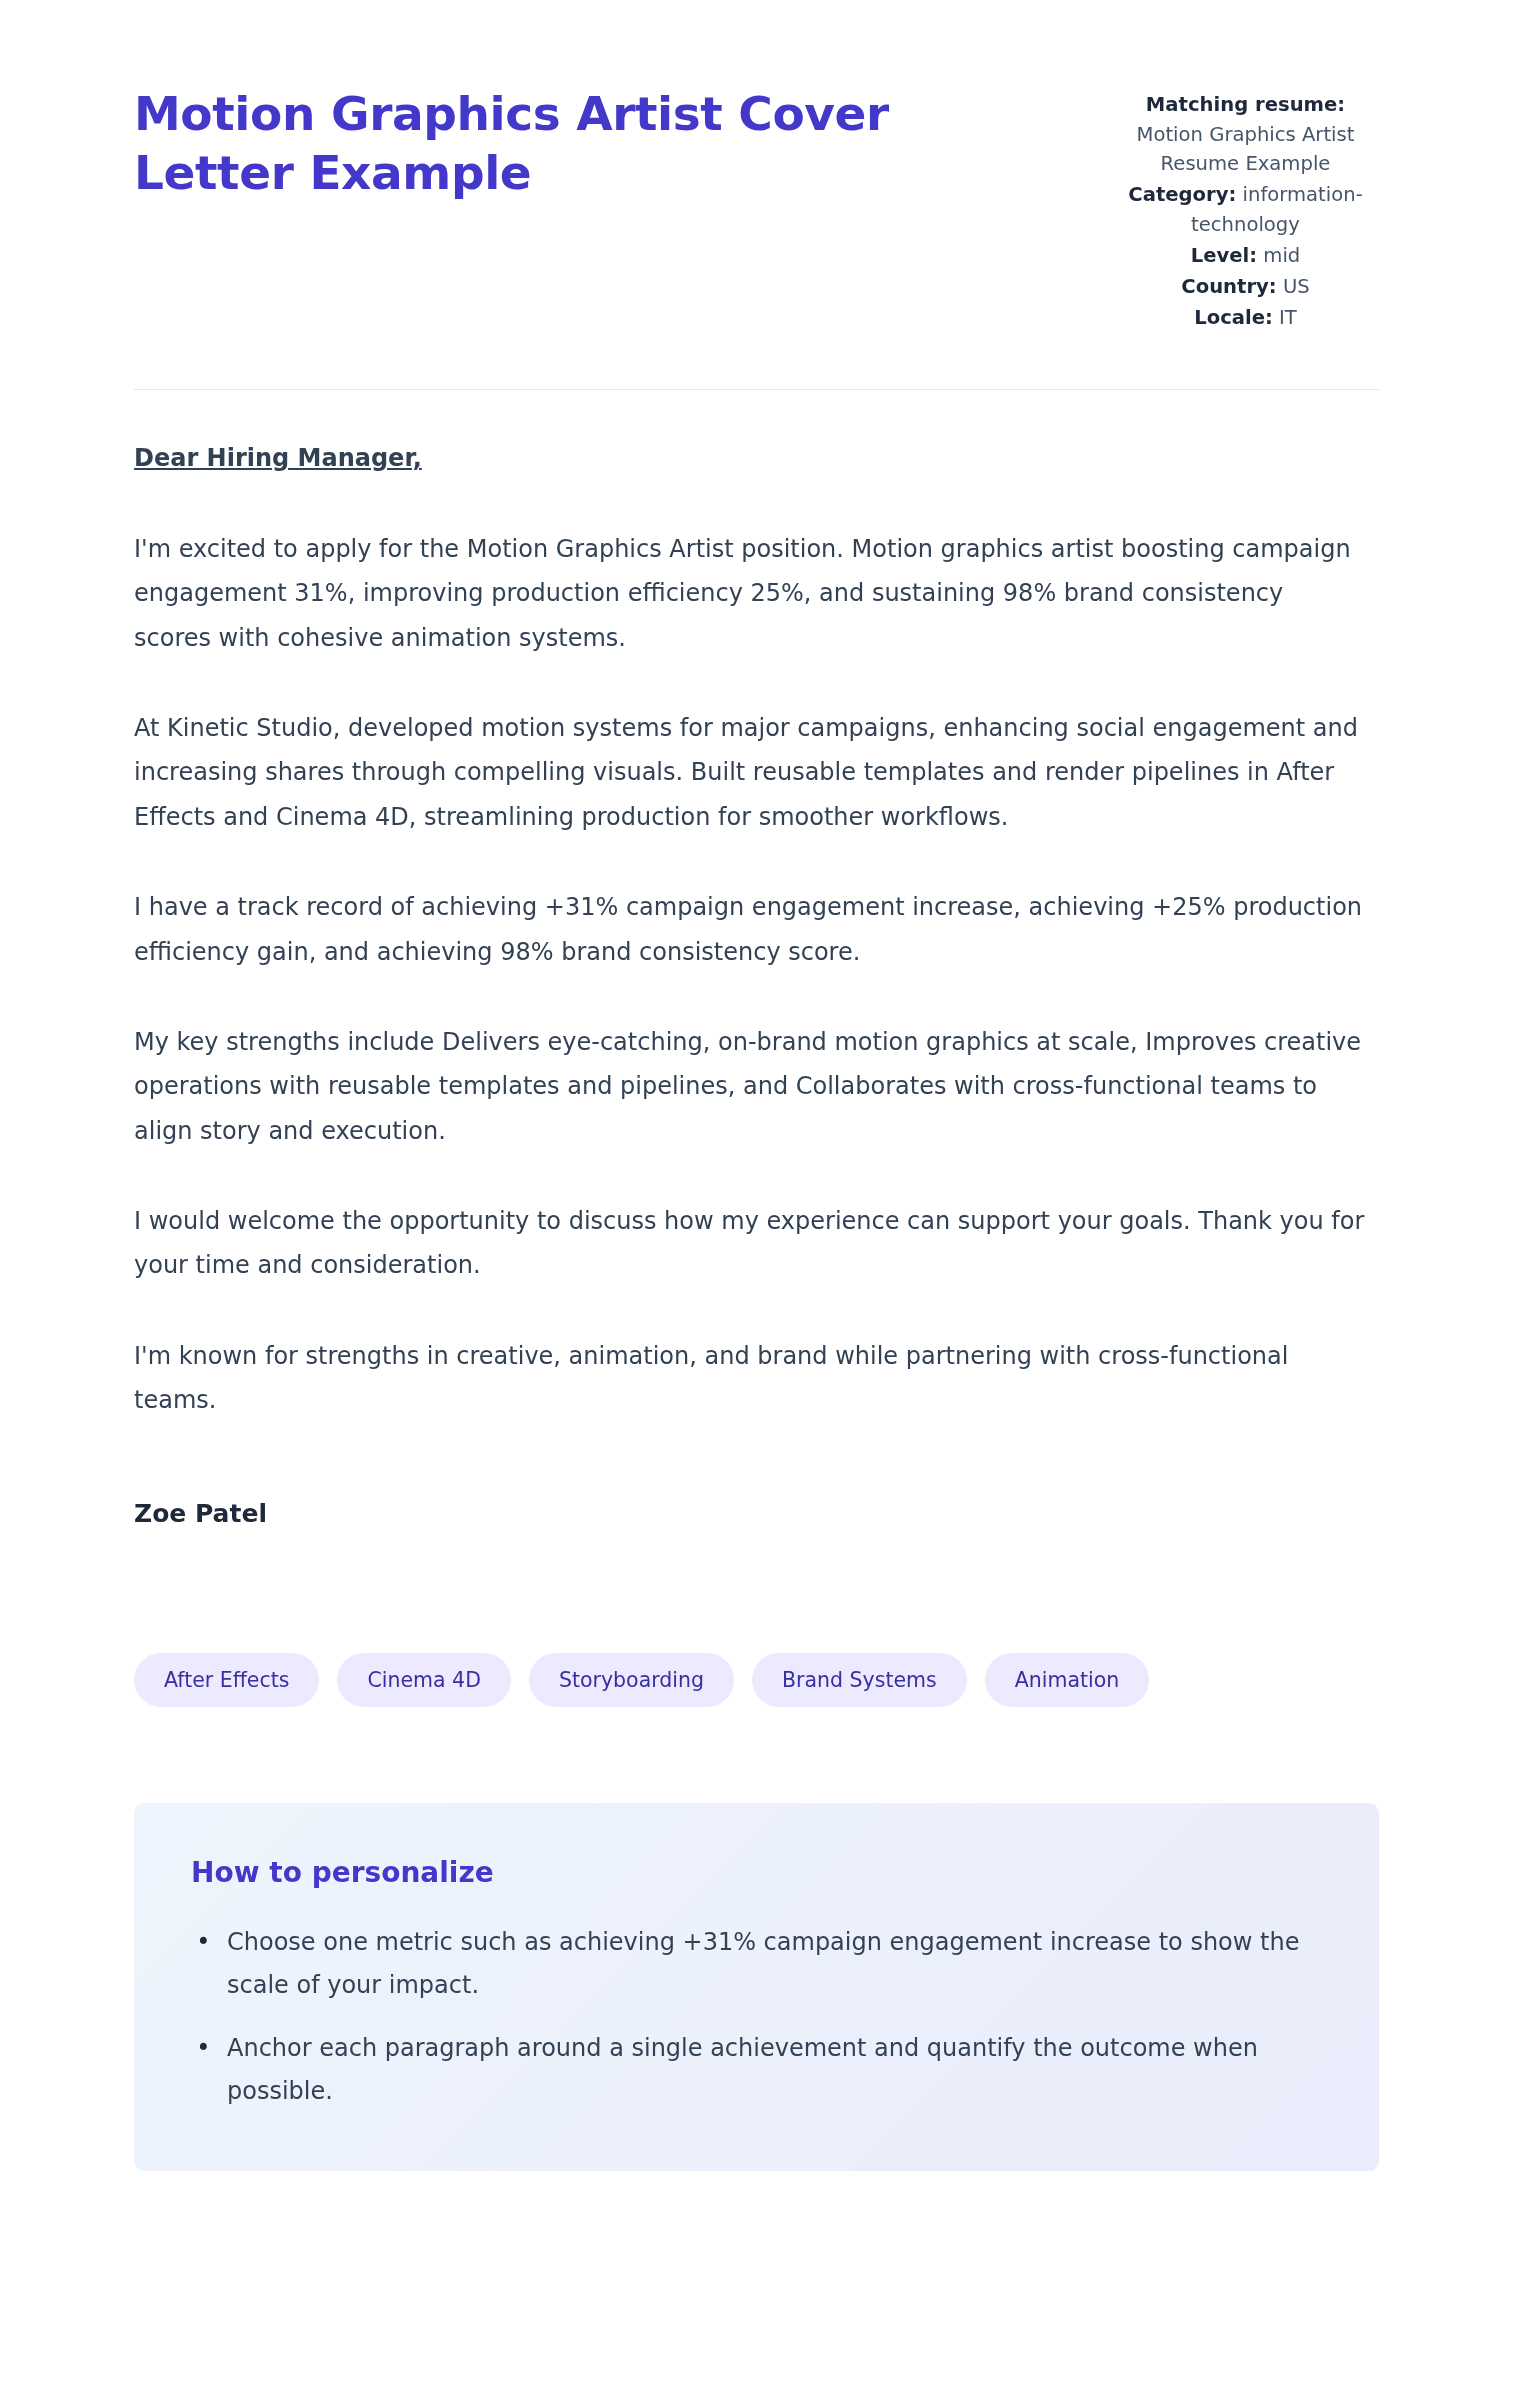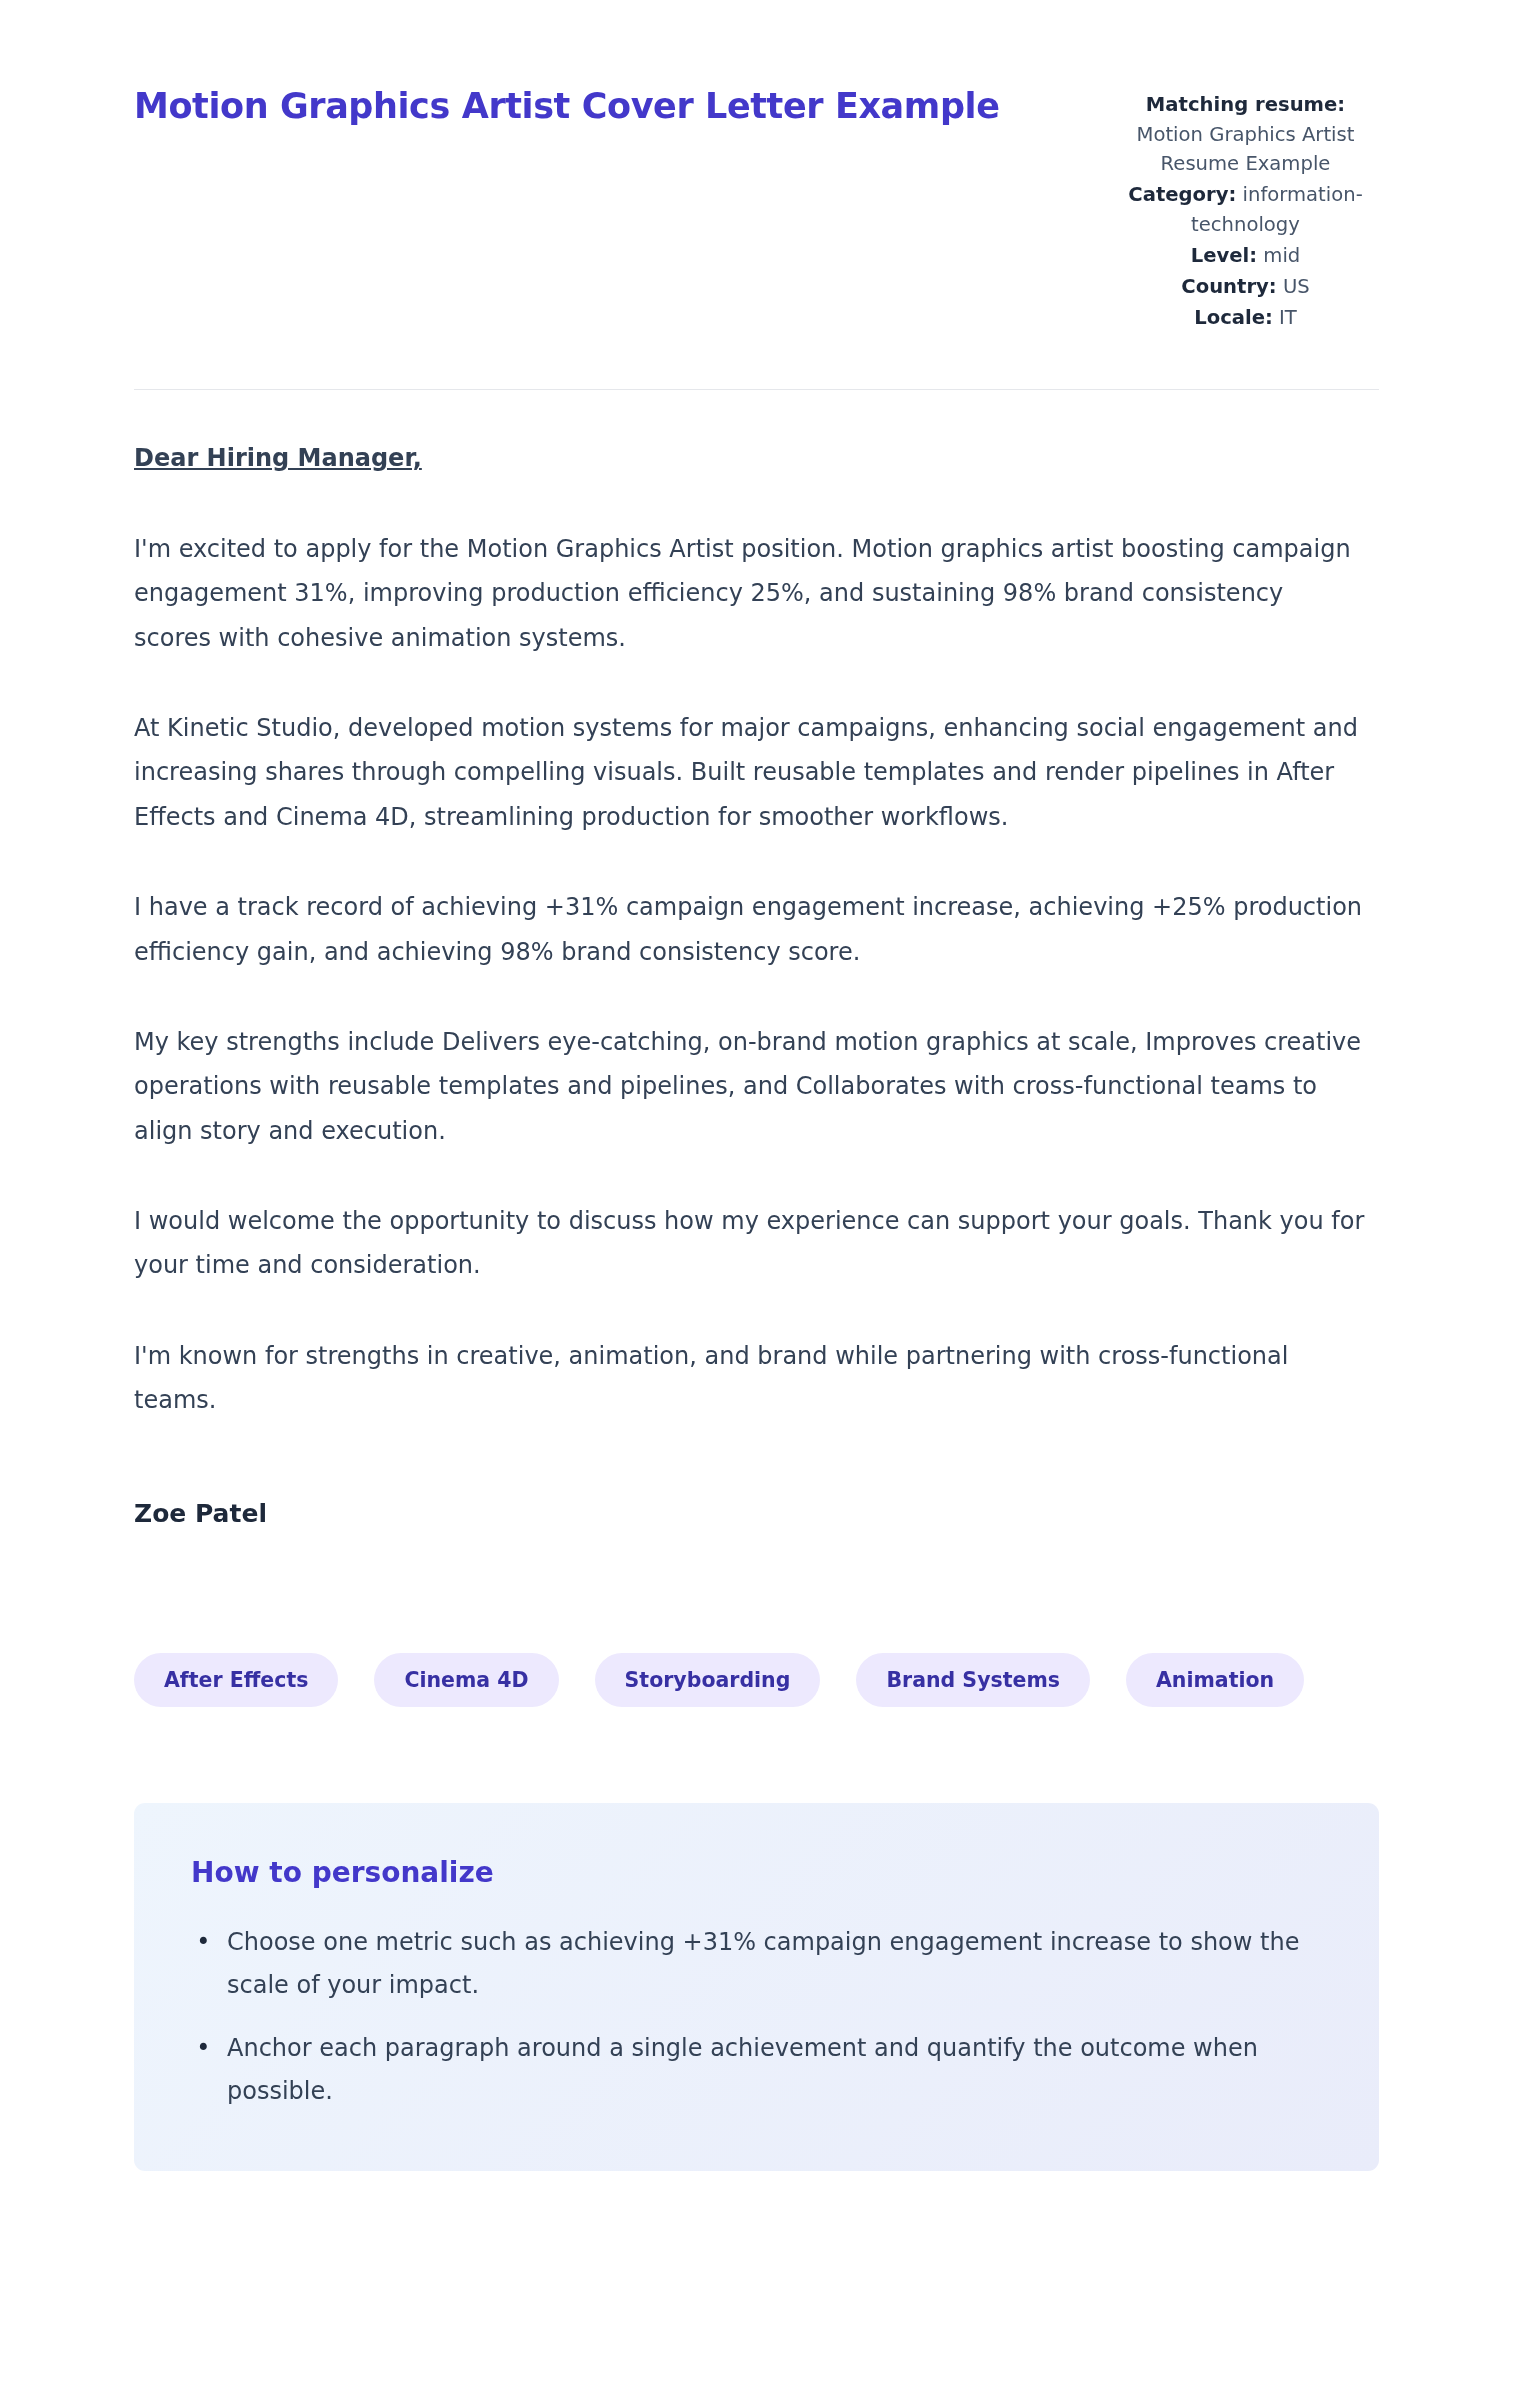--- a/index.html
+++ b/index.html
@@ -29,21 +29,21 @@
   }
   .header {
     display: flex;
     justify-content: space-between;
     align-items: flex-start;
     gap: 36px;
   }
   .header-left { max-width: 899px; }
   h1.title {
     color: var(--accent);
-    font-size: 35px;
+    font-size: 47px;
     line-height: 1.25;
     font-weight: bold;
     letter-spacing: -0.4px;
   }
   .subtitle {
     margin-top: 25px;
     color: var(--heading);
     font-size: 28px;
     font-weight: bold;
     line-height: 1.45;
@@ -86,22 +86,21 @@
   }
   .signature-role {
     margin-top: 19.6px;
     font-size: 24px;
     color: var(--muted);
   }
   .tags {
     margin-top: 125px;
     display: flex;
     flex-wrap: wrap;
-    gap: 36px;
-    font-weight: bold;
+    gap: 18px;
   }
   .tag {
     display: inline-block;
     background: var(--chip-bg);
     color: var(--chip-text);
     font-size: 20.5px;
     padding: 15px 30px;
     border-radius: 889px;
     line-height: 1.2;
   }

